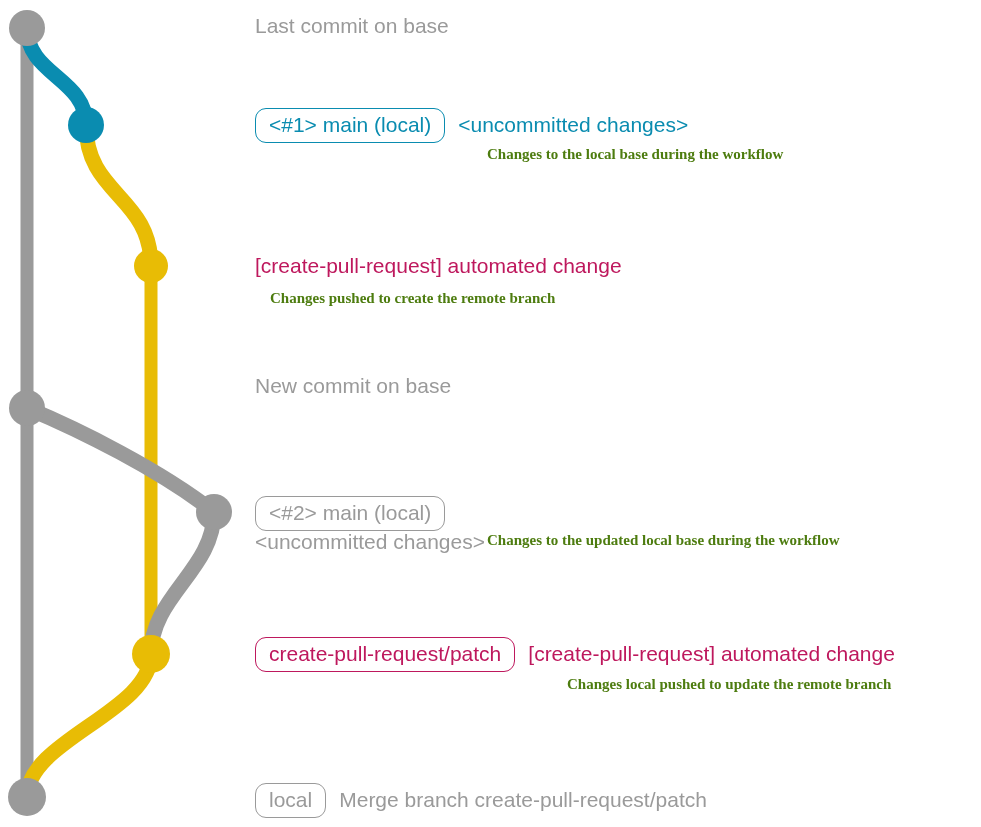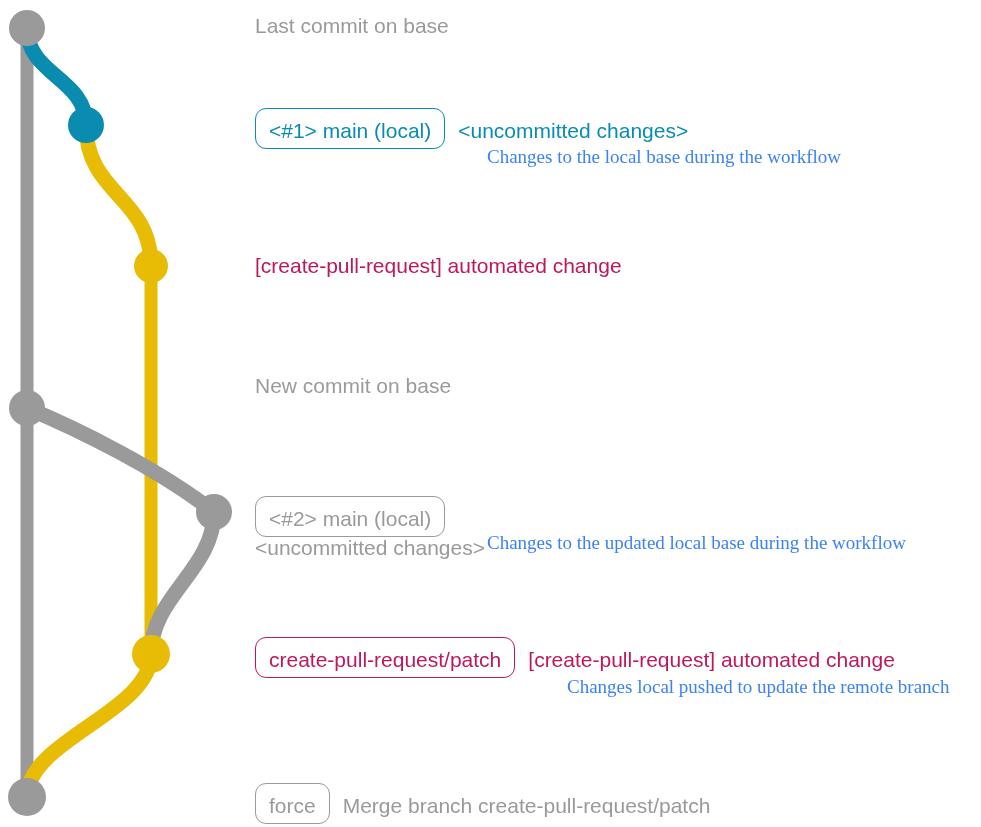--- a/index.html
+++ b/index.html
@@ -43,40 +43,41 @@
     font-size: 21px;
     font-weight: 400;
     white-space: nowrap;
     line-height: 1;
   }
 
   .badge {
     display: inline-block;
     border: 1.6px solid currentColor;
     border-radius: 11px;
-    padding: 11px 13px 7px 13px;
+    padding: 5px 13px 7px 13px;
     font-family: "Liberation Sans", sans-serif;
     font-size: 21px;
     line-height: 1;
     white-space: nowrap;
     background: #ffffff;
   }
 
   .badge-gap {
     display: inline-block;
     width: 13px;
   }
 
   .subtext {
     position: absolute;
     font-family: "Liberation Serif", serif;
-    font-size: 19px;
-    color: #3b82f6;
+    font-size: 15px;
+    color: #4d7c0f;
     white-space: nowrap;
     line-height: 1;
+    font-weight: bold;
   }
 
   .c-teal  { color: #0a8cb0; }
   .c-gold  { color: #be185d; }
   .c-gray  { color: #9a9a9a; }
 </style>
 </head>
 <body>
 
 <svg id="graph-svg" viewBox="0 0 981 827" xmlns="http://www.w3.org/2000/svg">
@@ -114,38 +115,39 @@
   <div class="row" style="left:255px; top:108px;">
     <span class="badge c-teal">&lt;#1&gt; main (local)</span>
     <span class="badge-gap"></span>
     <span class="headline c-teal">&lt;uncommitted changes&gt;</span>
   </div>
   <div class="subtext" style="left:487px; top:147px;">Changes to the local base during the workflow</div>
 
   <div class="row" style="left:255px; top:255px;">
     <span class="headline c-gold">[create-pull-request] automated change</span>
   </div>
+  <div class="subtext" style="left:270px; top:291px;">Changes pushed to create the remote branch</div>
 
   <div class="row" style="left:255px; top:375px;">
     <span class="headline c-gray">New commit on base</span>
   </div>
 
   <div class="row" style="left:255px; top:496px;flex-direction:column;">
     <span class="badge c-gray">&lt;#2&gt; main (local)</span>
     <span class="badge-gap"></span>
     <span class="headline c-gray">&lt;uncommitted changes&gt;</span>
   </div>
   <div class="subtext" style="left:487px; top:533px;">Changes to the updated local base during the workflow</div>
 
   <div class="row" style="left:255px; top:637px;">
     <span class="badge c-gold">create-pull-request/patch</span>
     <span class="badge-gap"></span>
     <span class="headline c-gold">[create-pull-request] automated change</span>
   </div>
   <div class="subtext" style="left:567px; top:677px;">Changes local pushed to update the remote branch</div>
 
   <div class="row" style="left:255px; top:783px;">
-    <span class="badge c-gray">force</span>
+    <span class="badge c-gray">local</span>
     <span class="badge-gap"></span>
     <span class="headline c-gray">Merge branch create-pull-request/patch</span>
   </div>
 
 </div>
 
 </body></html>

